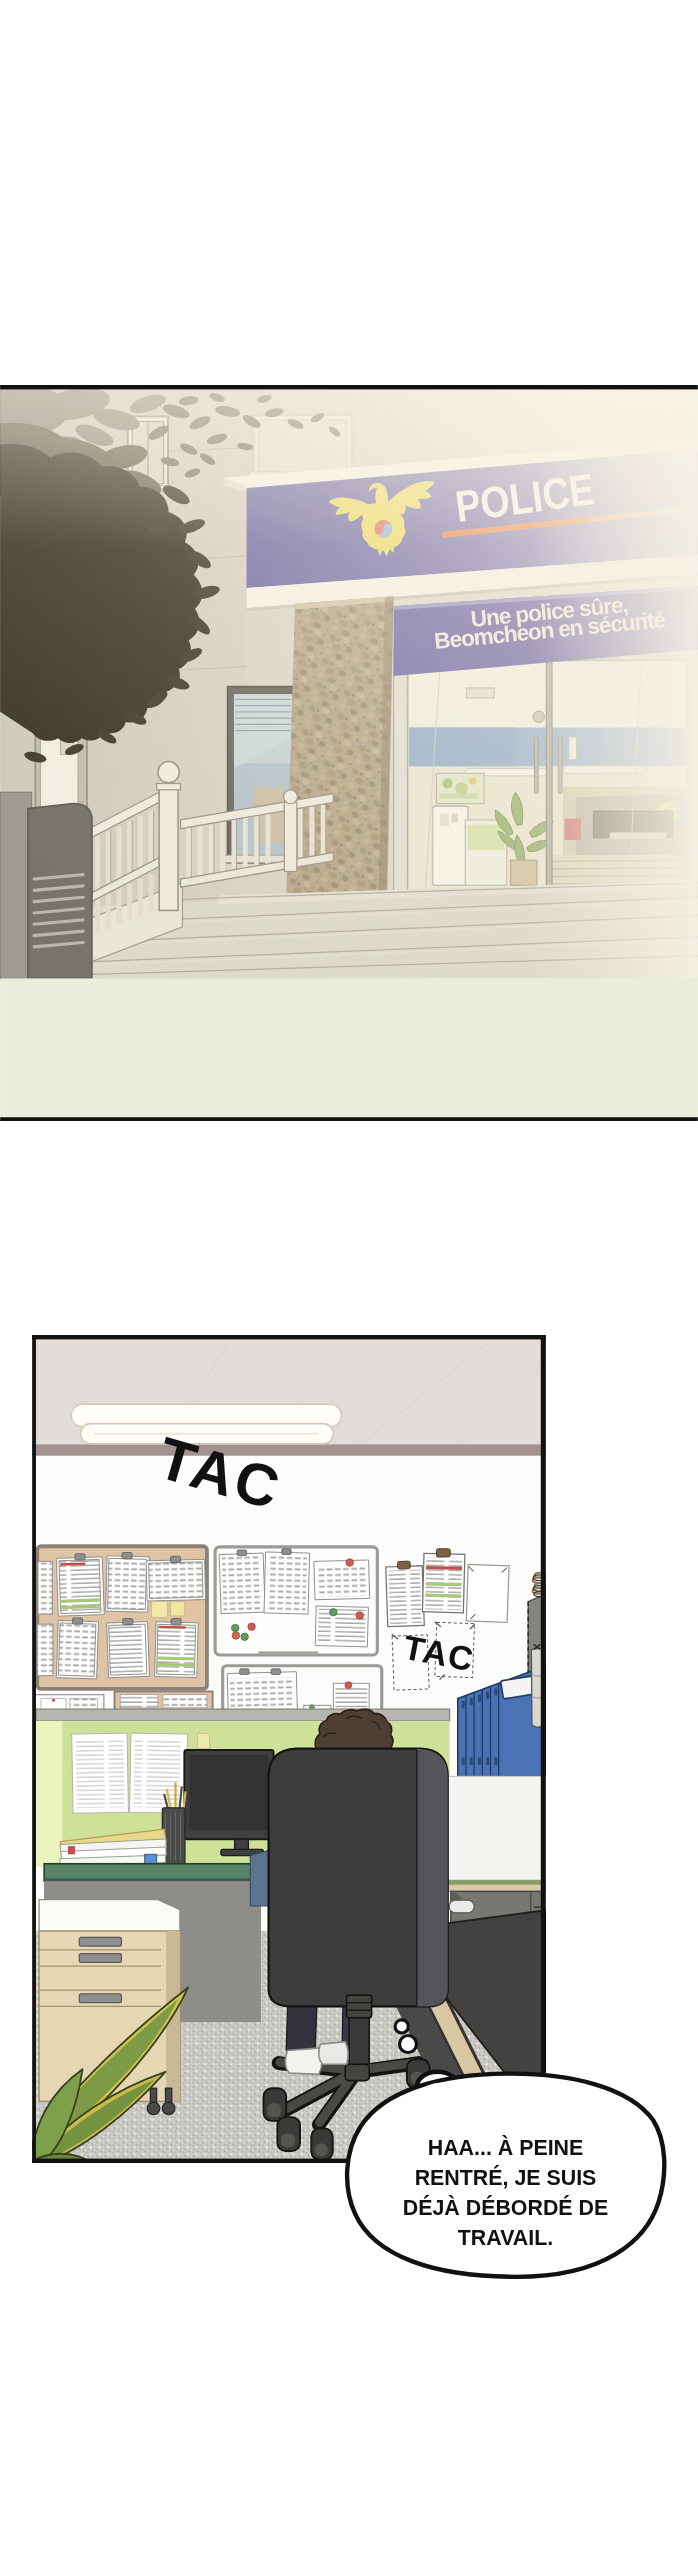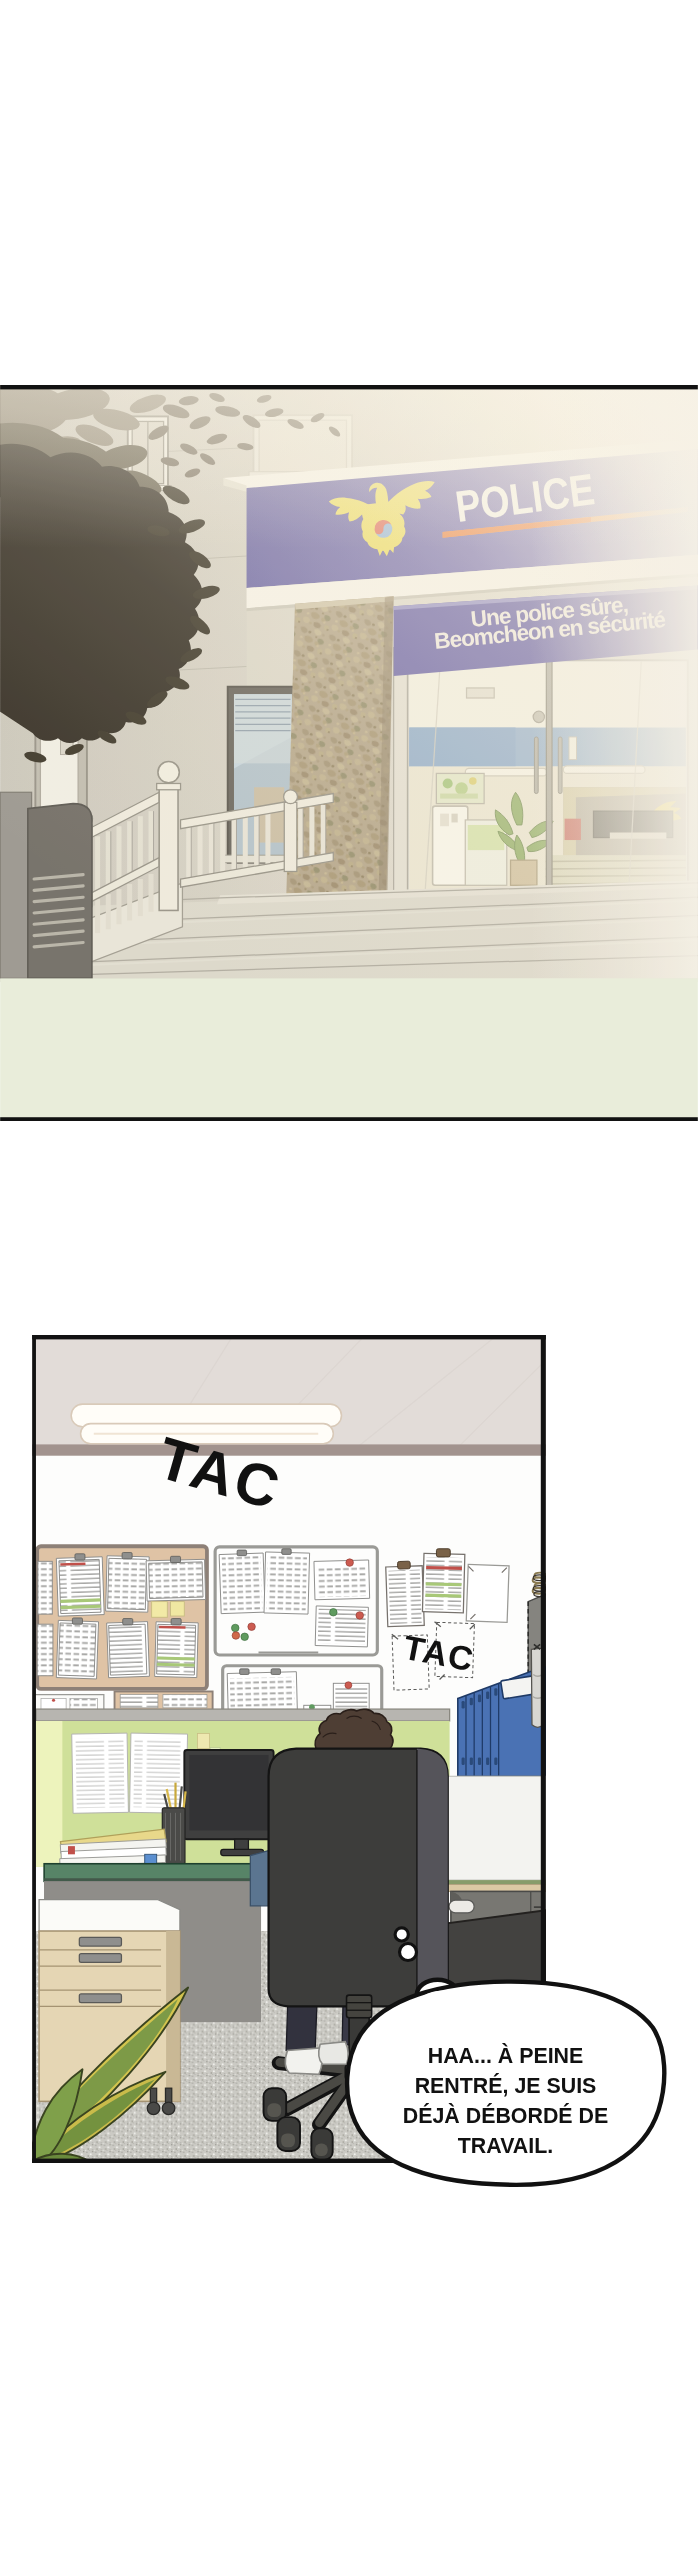--- a/index.html
+++ b/index.html
@@ -794,21 +794,21 @@
   <path d="M 458,1128 Q 452,1150 462,1160 L 500,1160 Q 506,1142 498,1124 Z" fill="#e8e8e4" stroke="#8a8a86" stroke-width="2.5"></path>
 </g>
 
 <rect x="0" y="0" width="817" height="7" fill="#121212"></rect>
 <rect x="0" y="1310" width="817" height="7" fill="#121212"></rect>
 <rect x="0" y="0" width="6" height="1317" fill="#121212"></rect>
 <rect x="809" y="0" width="8" height="1317" fill="#121212"></rect>
 </svg>
 </div>
 
-<div class="abs" style="left:340px;top:1908px;width:343px;height:302px;text-decoration:underline;">
+<div class="abs" style="left:340px;top:2000px;width:343px;height:302px;text-decoration:underline;">
 <svg width="343" height="302" viewBox="0 0 545 480" xmlns="http://www.w3.org/2000/svg">
 
 <circle cx="98" cy="42" r="10.5" fill="#ffffff" stroke="#111111" stroke-width="5"></circle>
 
 <circle cx="108" cy="70" r="13.5" fill="#ffffff" stroke="#111111" stroke-width="5"></circle>
 
 <ellipse cx="155" cy="138" rx="33" ry="24" fill="#ffffff" stroke="#111111" stroke-width="7"></ellipse>
 
 <path d="M 265,117 C 370,116 460,140 497,190 C 518,222 521,275 506,322 C 486,383 420,440 280,440 C 150,440 55,408 24,340 C 4,296 8,240 32,202 C 70,143 160,118 265,117 Z" fill="#ffffff" stroke="#111111" stroke-width="7"></path>
 <ellipse cx="165" cy="148" rx="36" ry="17" fill="#ffffff"></ellipse>

